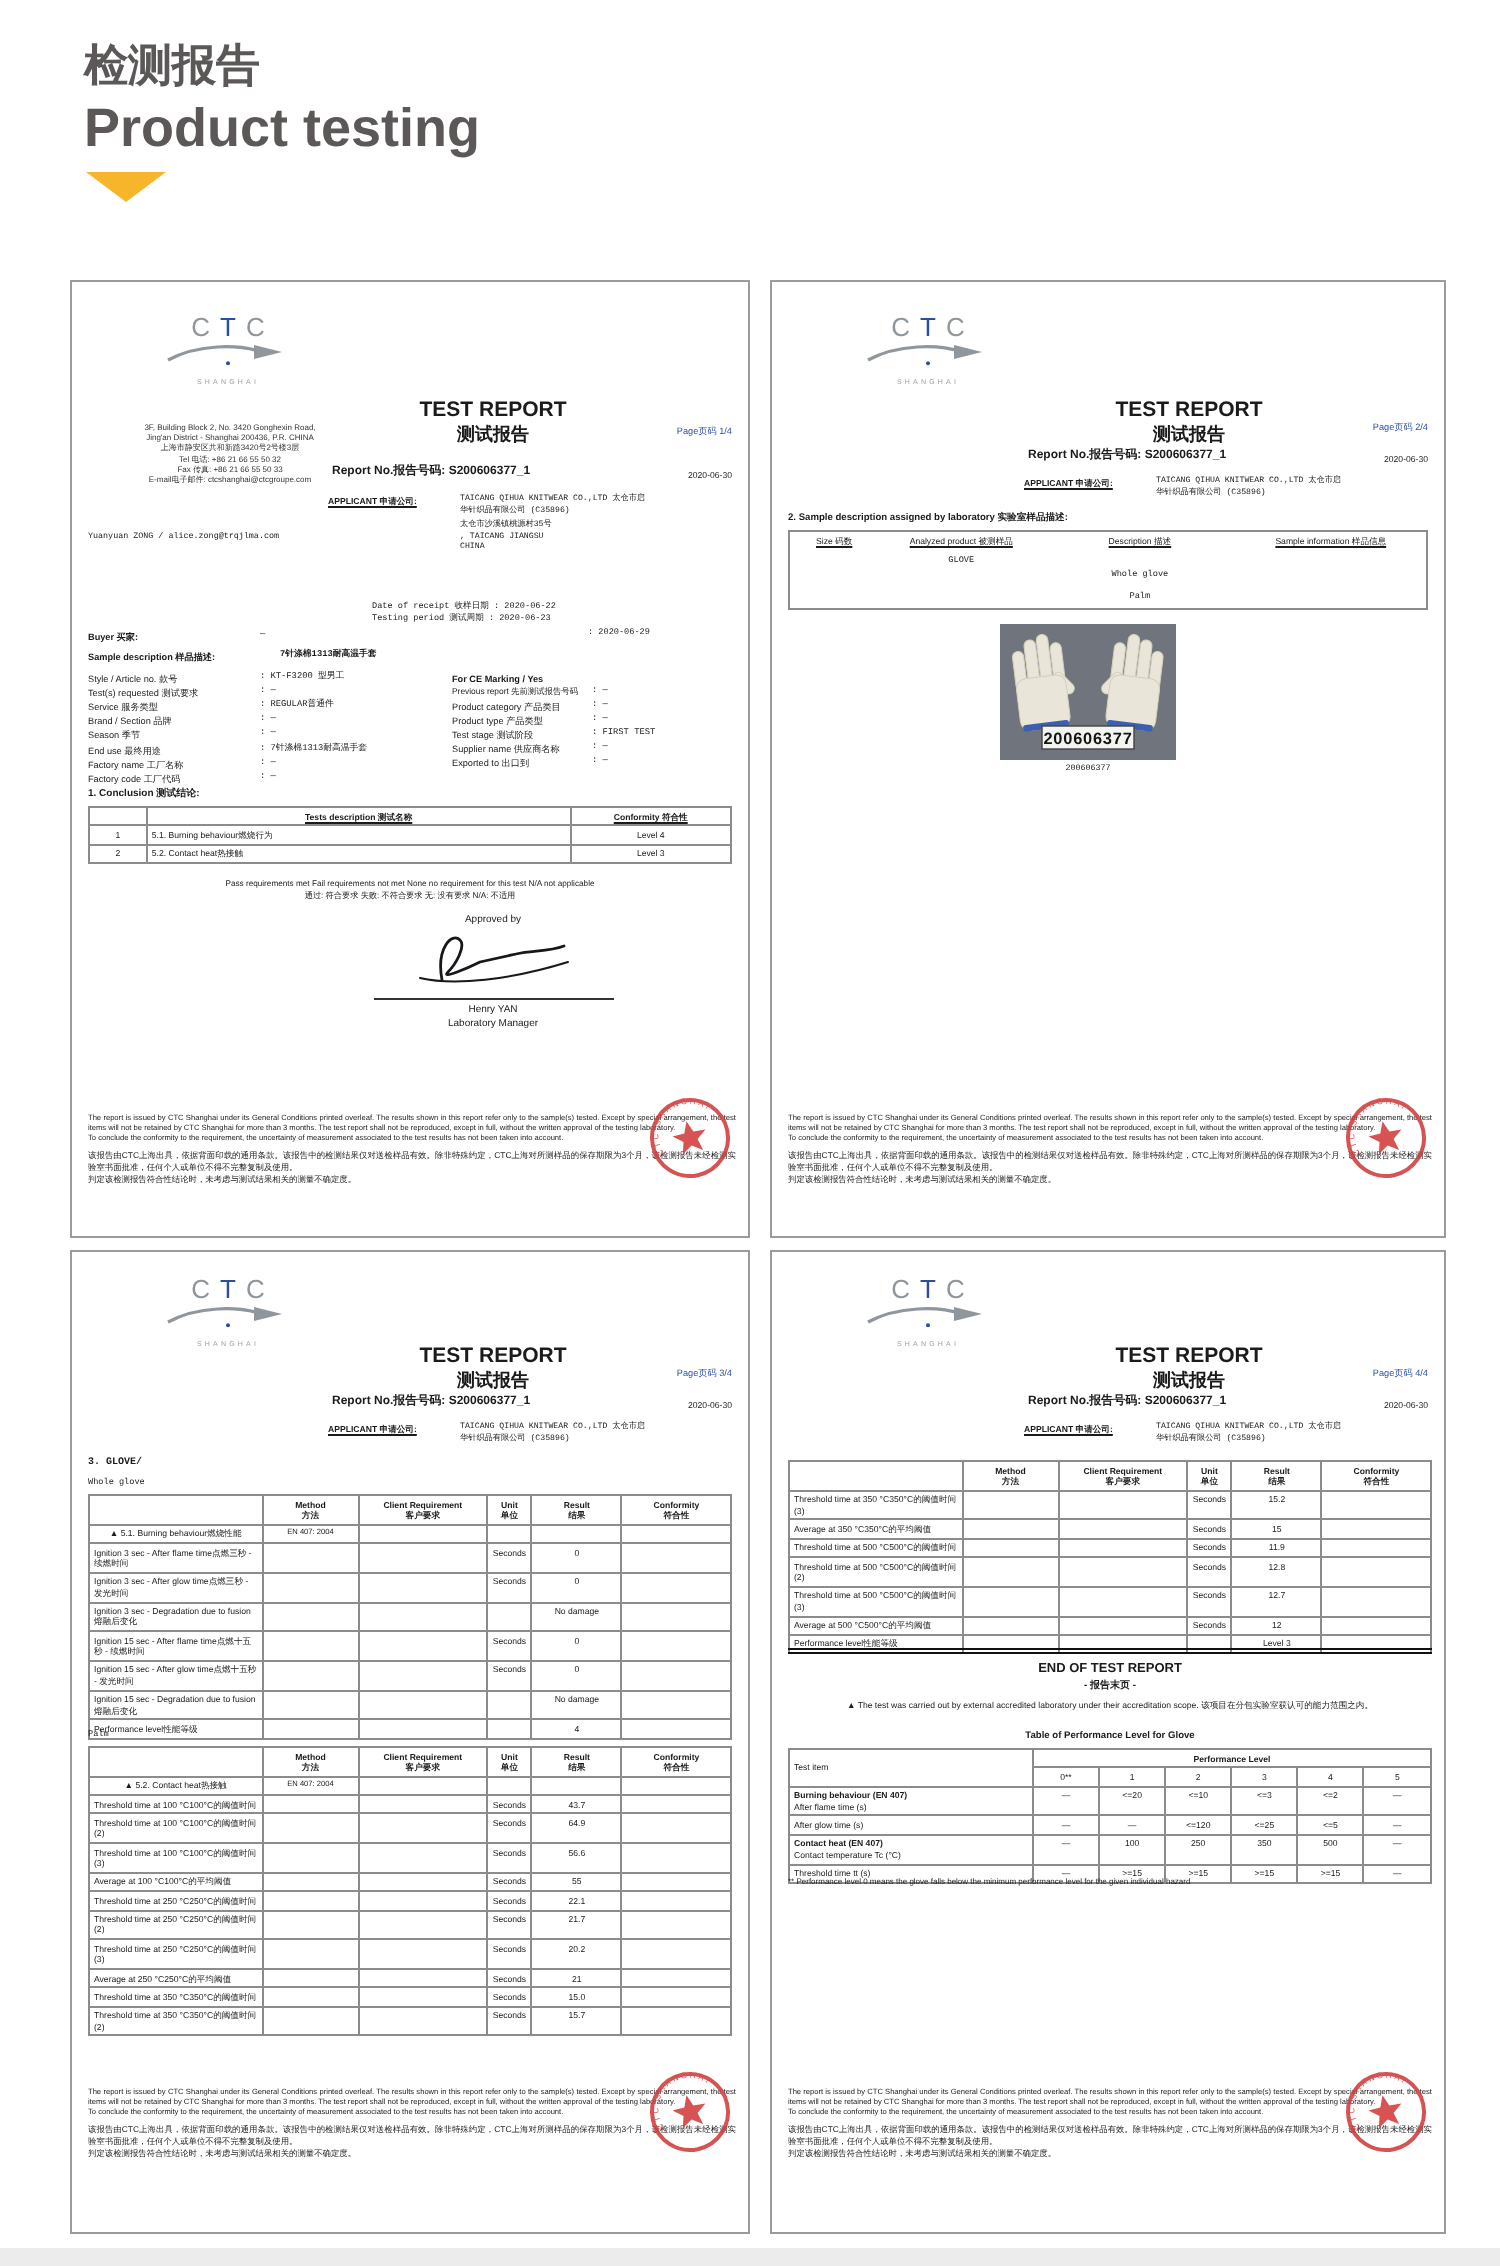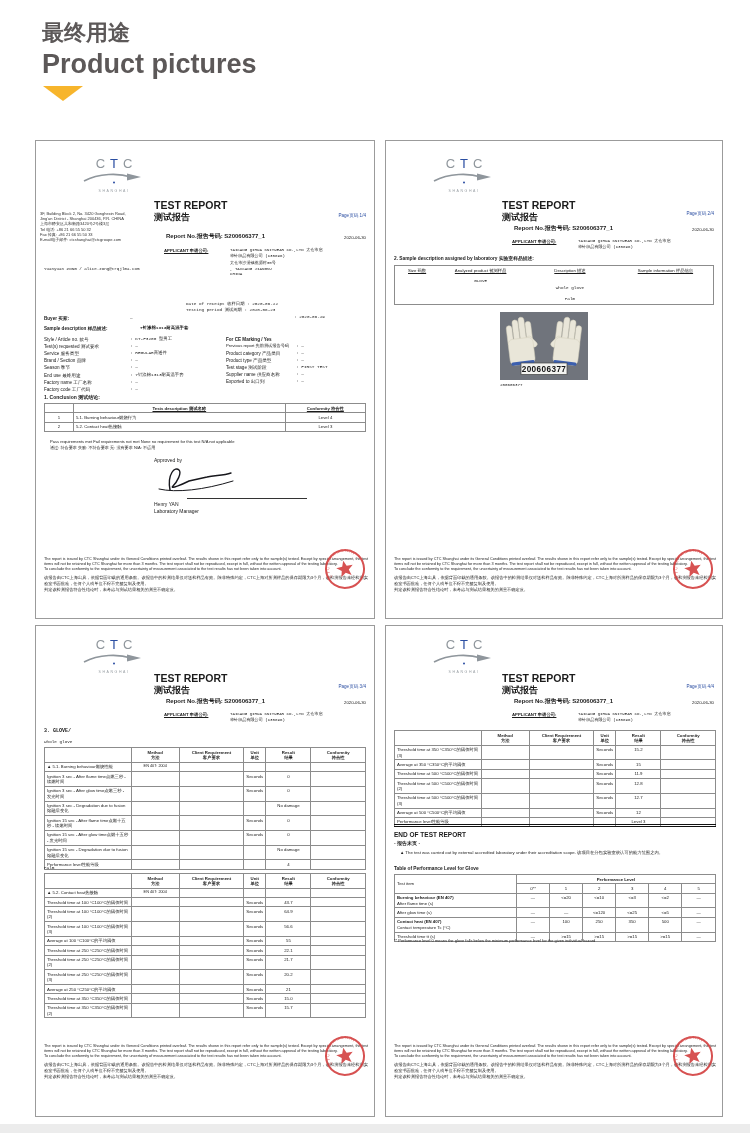--- a/index.html
+++ b/index.html
@@ -1,20 +1,20 @@
 <!DOCTYPE html>
 <html><head>
 <meta charset="utf-8">
 <style>
   html,body{margin:0;padding:0}
   body{width:750px;height:1133px;position:relative;background:#fff;
        font-family:"Liberation Sans",sans-serif;color:#1b1b1b;overflow:hidden}
   *{box-sizing:border-box}
   .ab{position:absolute}
-  .b{font-weight:bold}.c{}.j{text-align:justify}
+  .b{font-weight:bold}.c{text-align:center}.j{text-align:justify}
   .u{text-decoration:underline}
   .bl{color:#2b4ea2}
   .mono{font-family:"Liberation Mono",monospace}
   .f4{font-size:4px;line-height:1.3}
   .f43{font-size:4.3px;line-height:1.3}
   .f46{font-size:4.6px;line-height:1.35}
   .f5{font-size:5px;line-height:1.35}
   .f6{font-size:6px;line-height:1.3}
 
   .card{position:absolute;border:1px solid #9b9b9b;background:#fff;overflow:hidden}
@@ -37,22 +37,22 @@
 
   .stamp{position:absolute;width:46px;height:44px;opacity:.88;transform:rotate(-12deg)}
   .dbl{border-top:1px solid #111;border-bottom:1px solid #111;height:3px}
   .sig-line{border-top:1px solid #333;width:120px;margin:0 auto}
   .tri{width:0;height:0;border-left:20px solid transparent;border-right:20px solid transparent;border-top:15px solid #F7B52C}
 </style>
 </head>
 <body>
 
 <div class="ab" style="left:42px;top:18px">
-  <div class="b" style="font-size:22px;color:#5C5858">最终用途</div>
-  <div class="b" style="font-size:27px;color:#5C5858;margin-top:1px">Product pictures</div>
+  <div class="b" style="font-size:22px;color:#5C5858">检测报告</div>
+  <div class="b" style="font-size:27px;color:#5C5858;margin-top:1px">Product testing</div>
   <div class="tri" style="margin-top:6px;margin-left:1px"></div>
 </div>
 
 <section class="card" style="left:35px;top:140px;width:340px;height:479px">
   <div class="ab logo" style="left:42px;top:16px">
     <div class="logo-letters"><span>C</span><span class="bl">T</span><span>C</span></div>
     <svg width="66" height="13" viewBox="0 0 66 13">
         <path d="M3 10 C18 2 38 2 50 6" stroke="#8f969c" stroke-width="1.6" fill="none"></path>
         <path d="M46 2.5 L60 6 L46 9.5 Z" fill="#8f969c"></path>
         <circle cx="33" cy="11.6" r="1" fill="#2b4ea2"></circle>

